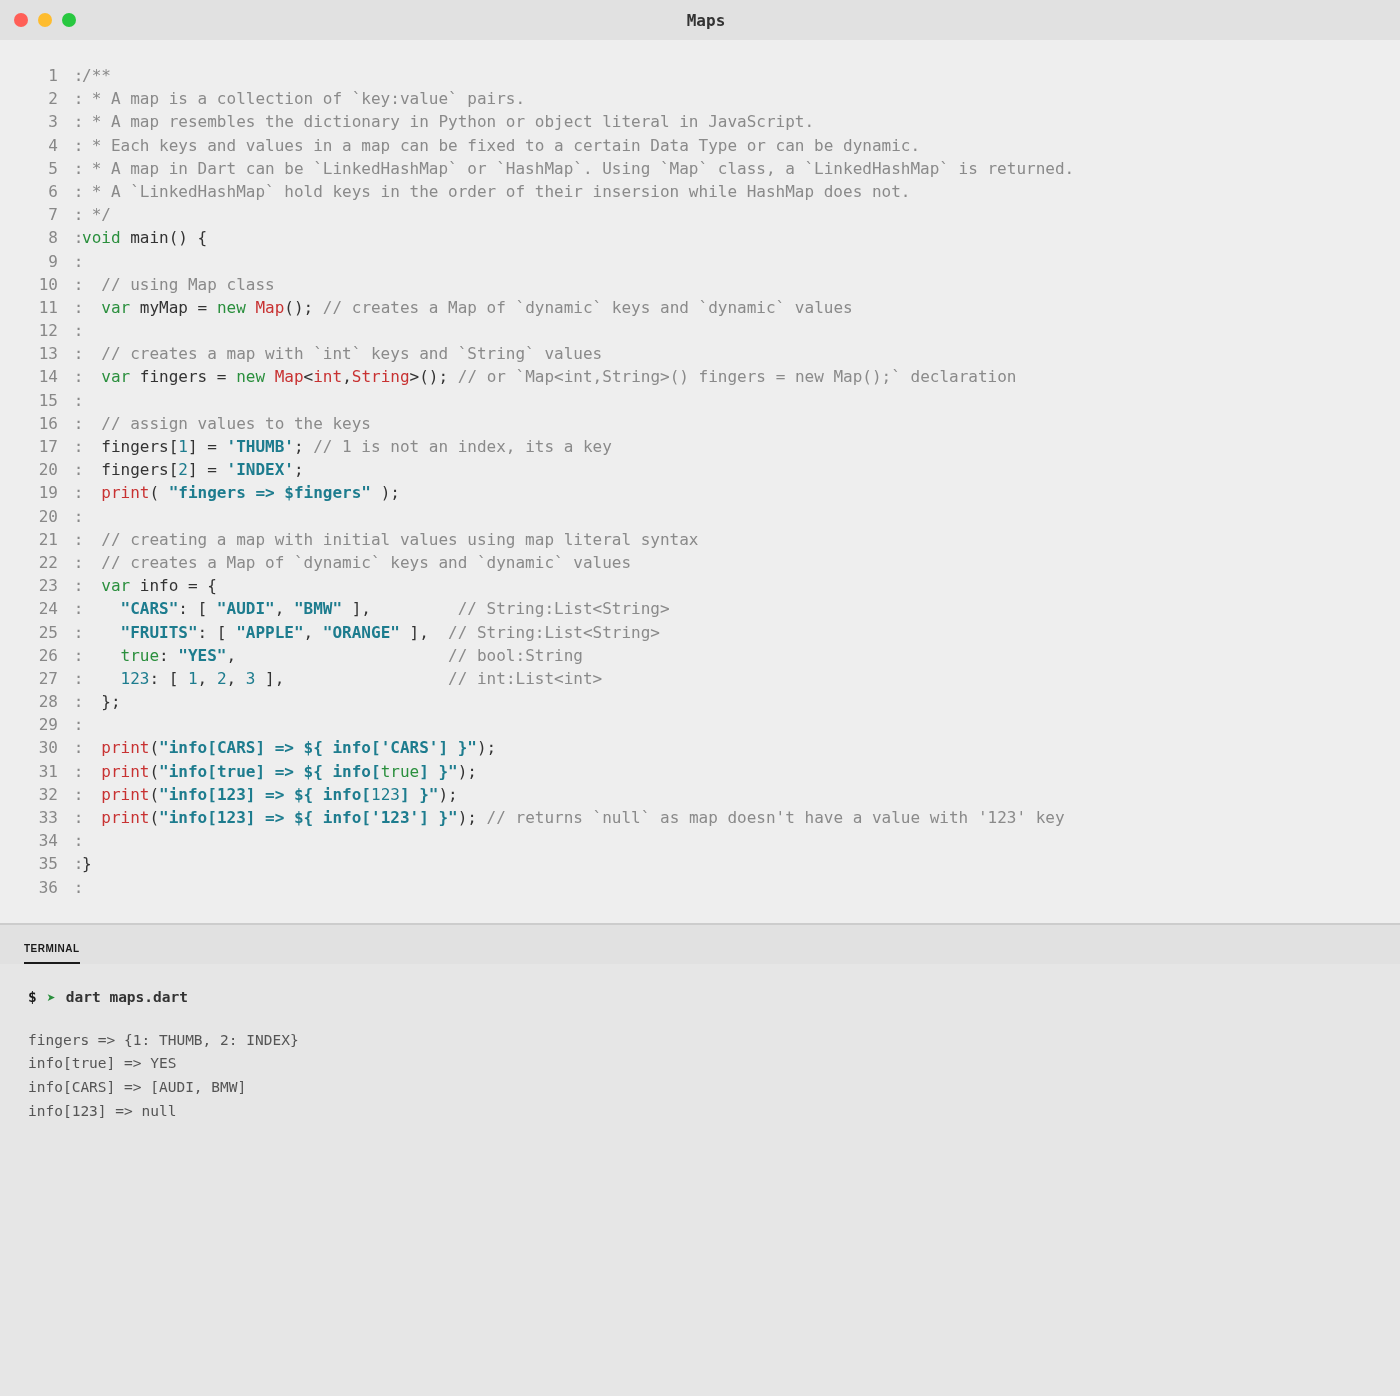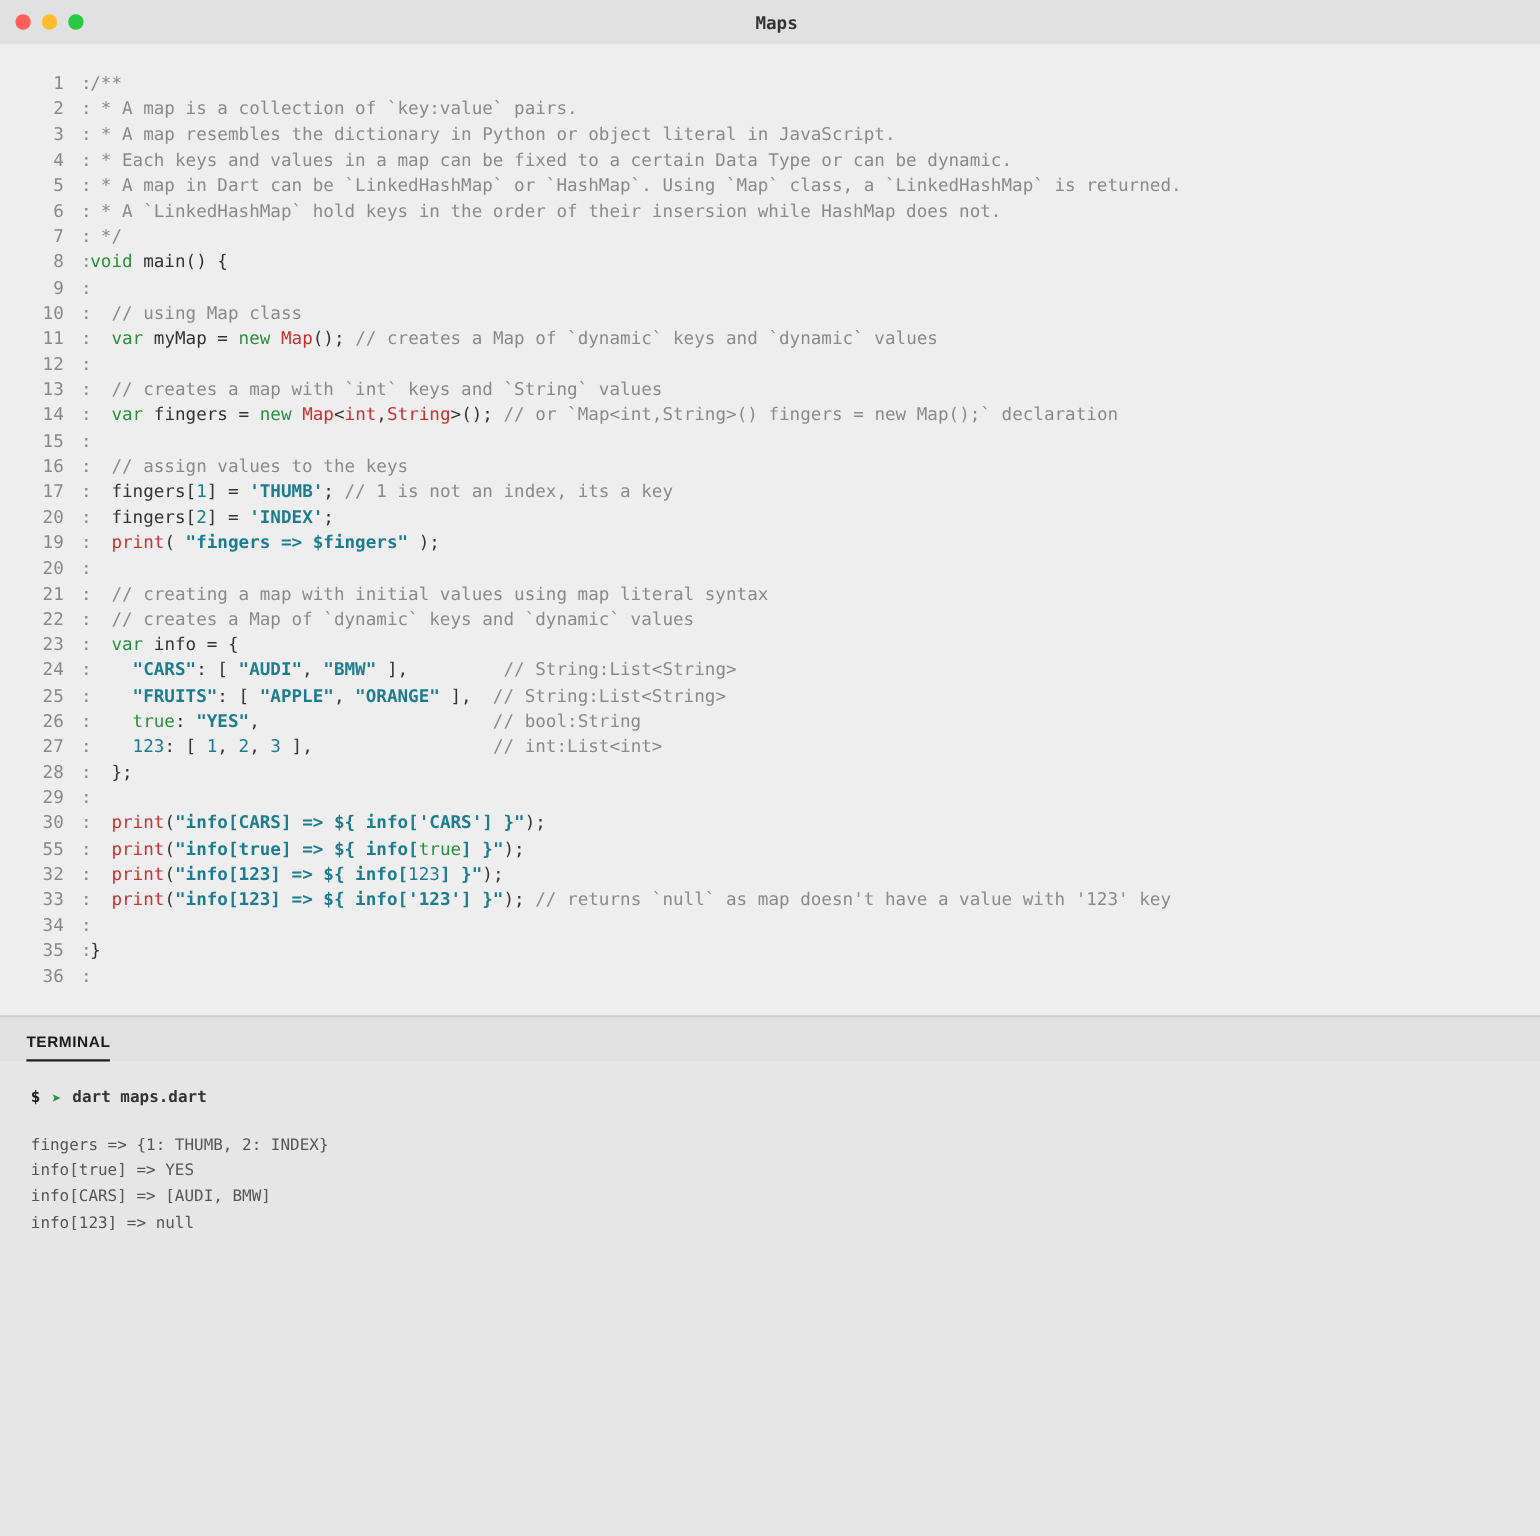--- a/index.html
+++ b/index.html
@@ -77,21 +77,21 @@
     height: 2px;
     background: #ccc;
   }
   .term-header {
     background: #e1e1e1;
     padding: 12px 24px 0 24px;
   }
   .term-tab {
     display: inline-block;
     font-family: Arial, Helvetica, sans-serif;
-    font-size: 14px;
+    font-size: 10px;
     font-weight: 700;
     letter-spacing: 0.5px;
     color: #1a1a1a;
     padding-bottom: 8px;
     border-bottom: 2px solid #1a1a1a;
   }
   .term-body {
     background: #e6e6e6;
     padding: 22px 28px 24px 28px;
     font-size: 14.5px;
@@ -144,21 +144,21 @@
     <div class="code-line"><span class="gutter">21</span><span class="colon"> :</span><span class="code"><span class="c-id">  </span><span class="c-cmt">// creating a map with initial values using map literal syntax</span></span></div>
     <div class="code-line"><span class="gutter">22</span><span class="colon"> :</span><span class="code"><span class="c-id">  </span><span class="c-cmt">// creates a Map of `dynamic` keys and `dynamic` values</span></span></div>
     <div class="code-line"><span class="gutter">23</span><span class="colon"> :</span><span class="code"><span class="c-id">  </span><span class="c-kw">var</span><span class="c-id"> info = {</span></span></div>
     <div class="code-line"><span class="gutter">24</span><span class="colon"> :</span><span class="code"><span class="c-id">    </span><span class="c-str">"CARS"</span><span class="c-id">: [ </span><span class="c-str">"AUDI"</span><span class="c-id">, </span><span class="c-str">"BMW"</span><span class="c-id"> ],         </span><span class="c-cmt">// String:List&lt;String&gt;</span></span></div>
     <div class="code-line"><span class="gutter">25</span><span class="colon"> :</span><span class="code"><span class="c-id">    </span><span class="c-str">"FRUITS"</span><span class="c-id">: [ </span><span class="c-str">"APPLE"</span><span class="c-id">, </span><span class="c-str">"ORANGE"</span><span class="c-id"> ],  </span><span class="c-cmt">// String:List&lt;String&gt;</span></span></div>
     <div class="code-line"><span class="gutter">26</span><span class="colon"> :</span><span class="code"><span class="c-id">    </span><span class="c-bool">true</span><span class="c-id">: </span><span class="c-str">"YES"</span><span class="c-id">,                      </span><span class="c-cmt">// bool:String</span></span></div>
     <div class="code-line"><span class="gutter">27</span><span class="colon"> :</span><span class="code"><span class="c-id">    </span><span class="c-num">123</span><span class="c-id">: [ </span><span class="c-num">1</span><span class="c-id">, </span><span class="c-num">2</span><span class="c-id">, </span><span class="c-num">3</span><span class="c-id"> ],                 </span><span class="c-cmt">// int:List&lt;int&gt;</span></span></div>
     <div class="code-line"><span class="gutter">28</span><span class="colon"> :</span><span class="code"><span class="c-id">  };</span></span></div>
     <div class="code-line"><span class="gutter">29</span><span class="colon"> :</span><span class="code"></span></div>
     <div class="code-line"><span class="gutter">30</span><span class="colon"> :</span><span class="code"><span class="c-id">  </span><span class="c-ty">print</span><span class="c-id">(</span><span class="c-str">"info[CARS] =&gt; ${ info['CARS'] }"</span><span class="c-id">);</span></span></div>
-    <div class="code-line"><span class="gutter">55</span><span class="colon"> :</span><span class="code"><span class="c-id">  </span><span class="c-ty">print</span><span class="c-id">(</span><span class="c-str">"info[true] =&gt; ${ info[</span><span class="c-bool">true</span><span class="c-str">] }"</span><span class="c-id">);</span></span></div>
+    <div class="code-line"><span class="gutter">31</span><span class="colon"> :</span><span class="code"><span class="c-id">  </span><span class="c-ty">print</span><span class="c-id">(</span><span class="c-str">"info[true] =&gt; ${ info[</span><span class="c-bool">true</span><span class="c-str">] }"</span><span class="c-id">);</span></span></div>
     <div class="code-line"><span class="gutter">32</span><span class="colon"> :</span><span class="code"><span class="c-id">  </span><span class="c-ty">print</span><span class="c-id">(</span><span class="c-str">"info[123] =&gt; ${ info[</span><span class="c-num">123</span><span class="c-str">] }"</span><span class="c-id">);</span></span></div>
     <div class="code-line"><span class="gutter">33</span><span class="colon"> :</span><span class="code"><span class="c-id">  </span><span class="c-ty">print</span><span class="c-id">(</span><span class="c-str">"info[123] =&gt; ${ info['123'] }"</span><span class="c-id">); </span><span class="c-cmt">// returns `null` as map doesn't have a value with '123' key</span></span></div>
     <div class="code-line"><span class="gutter">34</span><span class="colon"> :</span><span class="code"></span></div>
     <div class="code-line"><span class="gutter">35</span><span class="colon"> :</span><span class="code"><span class="c-id">}</span></span></div>
     <div class="code-line"><span class="gutter">36</span><span class="colon"> :</span><span class="code"></span></div>
   </div>
 
 <div class="term-divider"></div>
 
 <div class="term-header">

